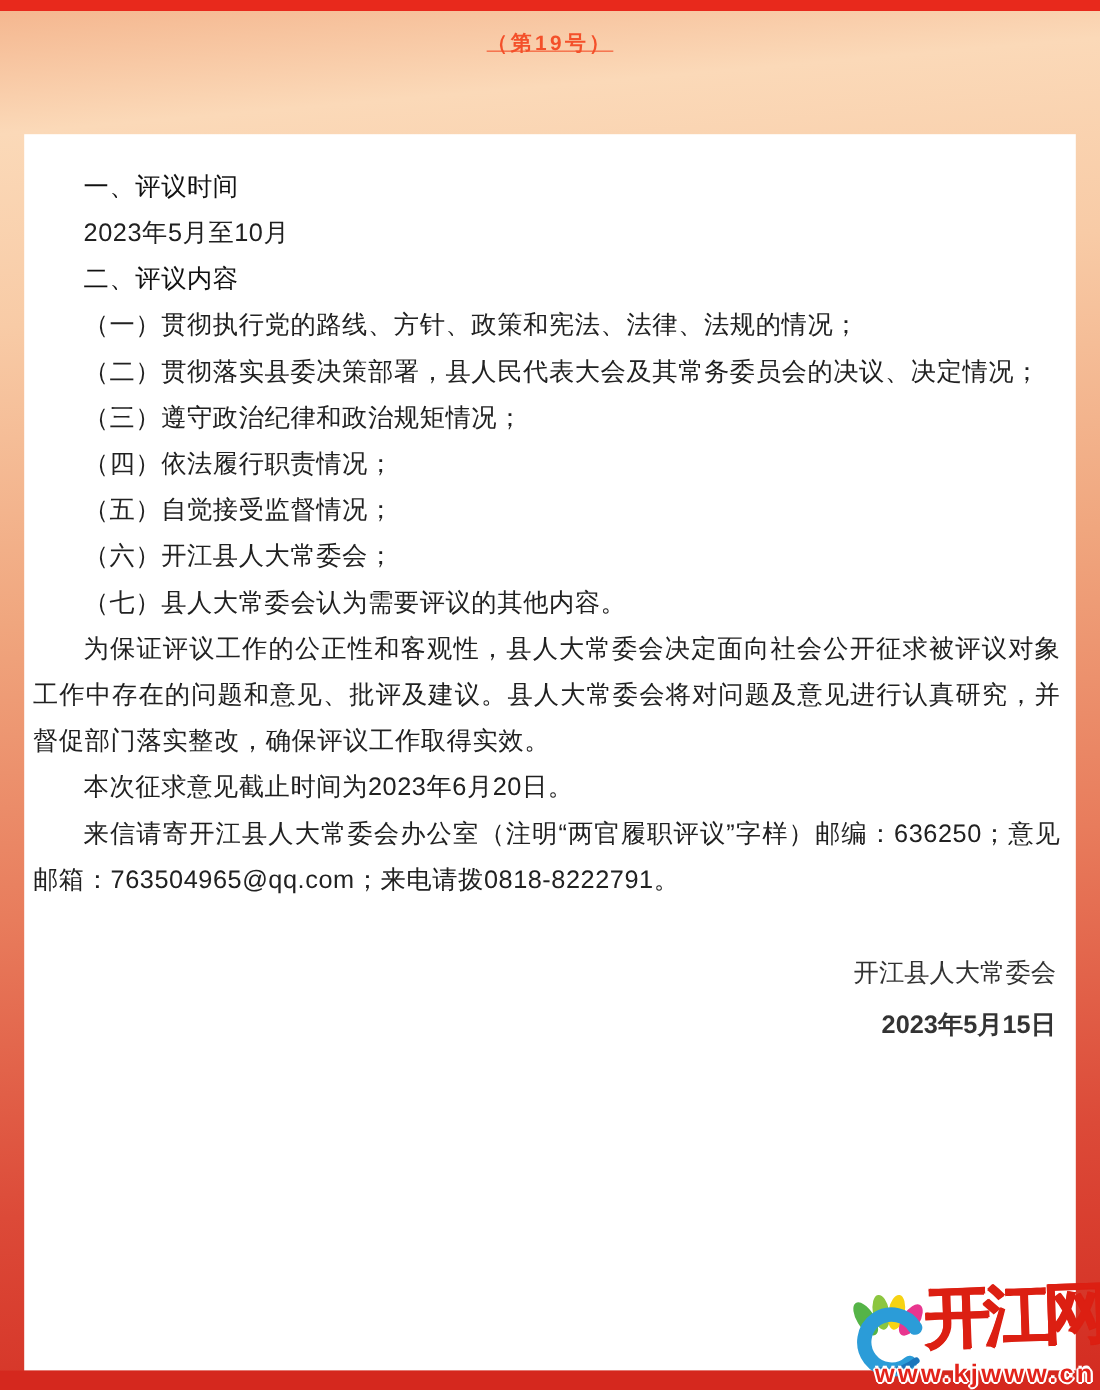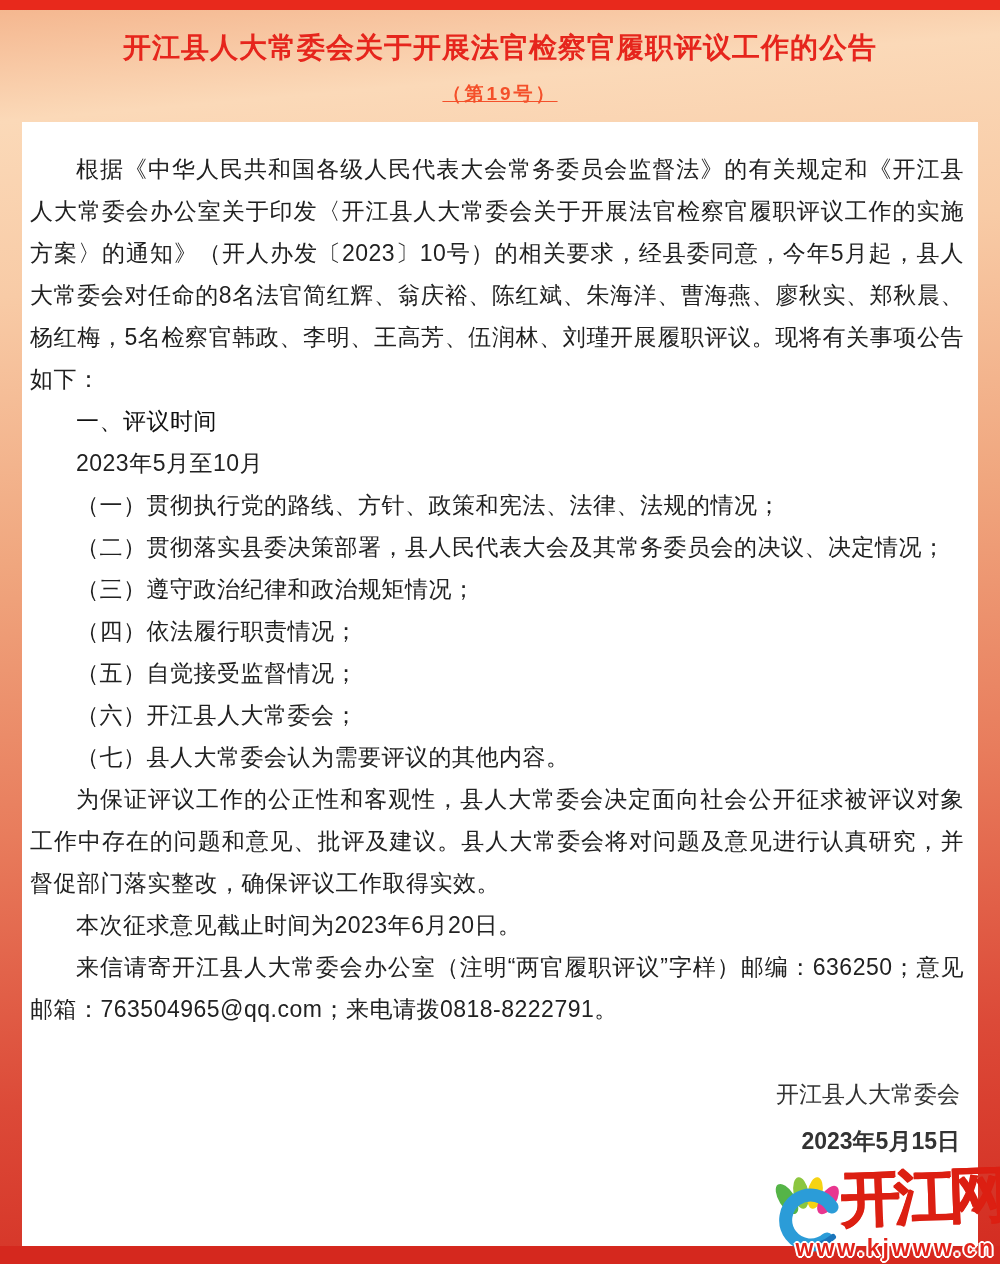--- a/index.html
+++ b/index.html
@@ -84,29 +84,28 @@
   }
 </style>
 </head>
 <body>
 
 <div class="page">
 
   <div class="top-bar"></div>
 
   <div class="header">
-    <h1 class="doc-title">开江县人大常委会关于开展法官检察官履职评议工作的公告</h1>
     <div class="doc-number">（第19号）</div>
   </div>
 
   <div class="sheet">
     <div class="content">
-      <p>根据《中华人民共和国各级人民代表大会常务委员会监督法》的有关规定和《开江县人大常委会办公室关于印发〈开江县人大常委会关于开展法官检察官履职评议工作的实施方案〉的通知》（开人办发〔2023〕10号）的相关要求，经县委同意，今年5月起，县人大常委会对任命的8名法官简红辉、翁庆裕、陈红斌、朱海洋、曹海燕、廖秋实、郑秋晨、杨红梅，5名检察官韩政、李明、王高芳、伍润林、刘瑾开展履职评议。现将有关事项公告如下：</p>
       <p class="heading">一、评议时间</p>
       <p>2023年5月至10月</p>
+      <p class="heading">二、评议内容</p>
       <p>（一）贯彻执行党的路线、方针、政策和宪法、法律、法规的情况；</p>
       <p>（二）贯彻落实县委决策部署，县人民代表大会及其常务委员会的决议、决定情况；</p>
       <p>（三）遵守政治纪律和政治规矩情况；</p>
       <p>（四）依法履行职责情况；</p>
       <p>（五）自觉接受监督情况；</p>
       <p>（六）开江县人大常委会；</p>
       <p>（七）县人大常委会认为需要评议的其他内容。</p>
       <p>为保证评议工作的公正性和客观性，县人大常委会决定面向社会公开征求被评议对象工作中存在的问题和意见、批评及建议。县人大常委会将对问题及意见进行认真研究，并督促部门落实整改，确保评议工作取得实效。</p>
       <p>本次征求意见截止时间为2023年6月20日。</p>
       <p>来信请寄开江县人大常委会办公室（注明“两官履职评议”字样）邮编：636250；意见邮箱：763504965@qq.com；来电请拨0818-8222791。</p>

